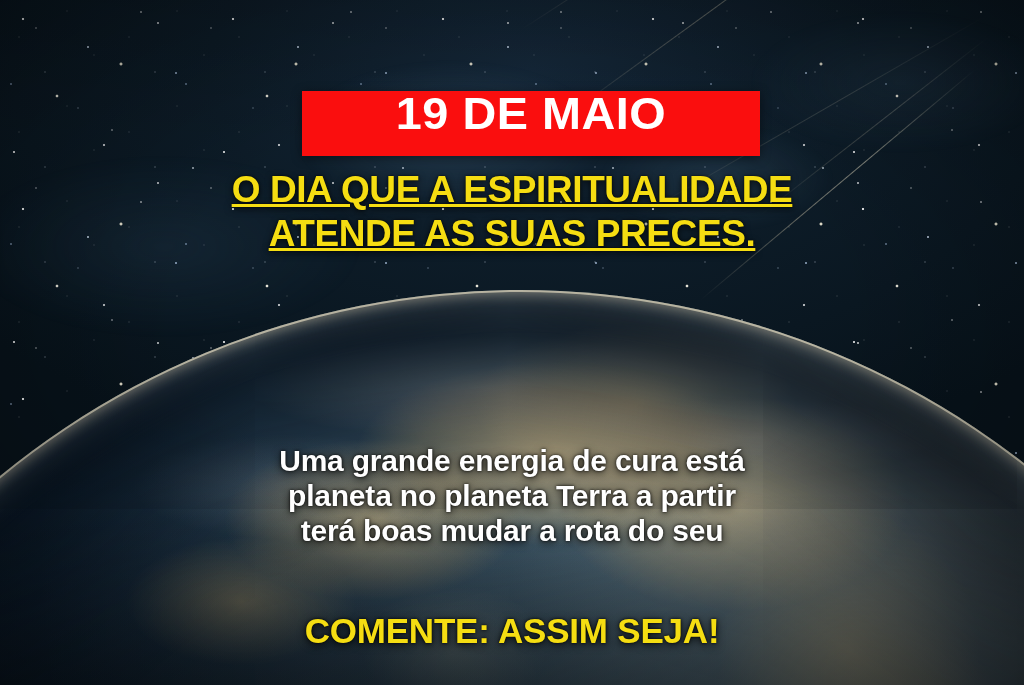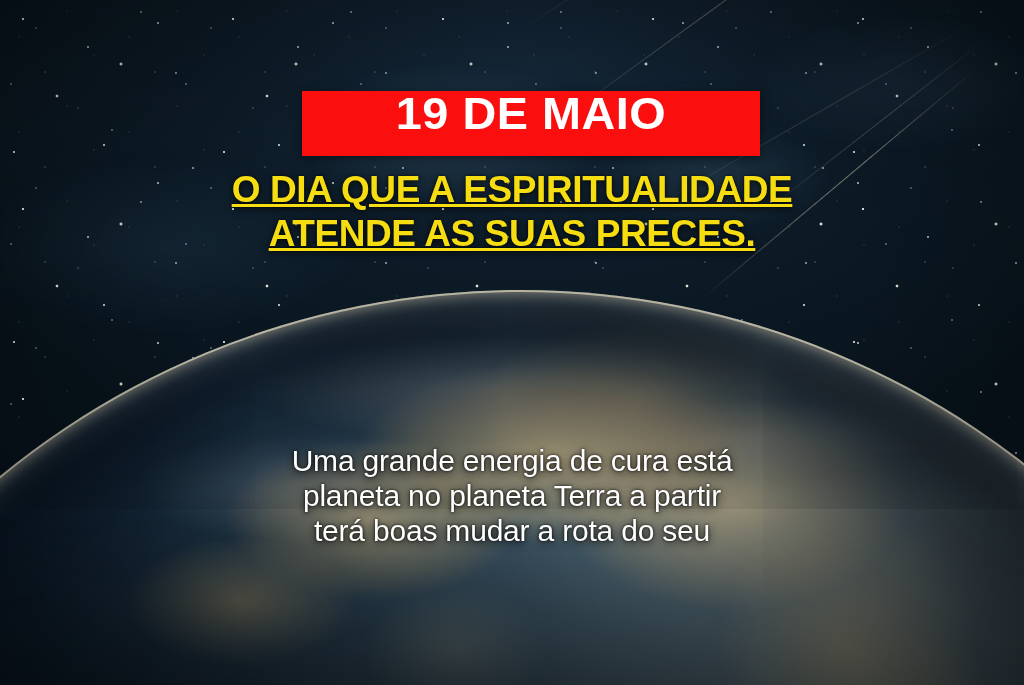--- a/index.html
+++ b/index.html
@@ -228,21 +228,21 @@
   .headline-line { display: block; white-space: nowrap; }
 
   .body-copy {
     position: absolute;
     left: 0;
     right: 0;
     top: 444px;
     text-align: center;
     color: #ffffff;
     font-family: "Liberation Sans", sans-serif;
-    font-weight: normal;
+    font-weight: bold;
     font-size: 30px;
     line-height: 1.16;
     letter-spacing: -0.2px;
     text-shadow: 0 2px 8px rgba(0,0,0,0.85), 0 0 3px rgba(0,0,0,0.9);
   }
   .body-line { display: block; white-space: nowrap; }
 
   .cta {
     position: absolute;
     left: 0;
@@ -296,15 +296,16 @@
       <span class="headline-line">O DIA QUE A ESPIRITUALIDADE</span>
       <span class="headline-line">ATENDE AS SUAS PRECES.</span>
     </div>
 
     <div class="body-copy">
       <span class="body-line">Uma grande energia de cura está</span>
       <span class="body-line">planeta no planeta Terra a partir</span>
       <span class="body-line">terá boas mudar a rota do seu</span>
     </div>
 
+    <div class="cta">COMENTE: ASSIM SEJA!</div>
 
   </div>
 </div>
 
 </body></html>

